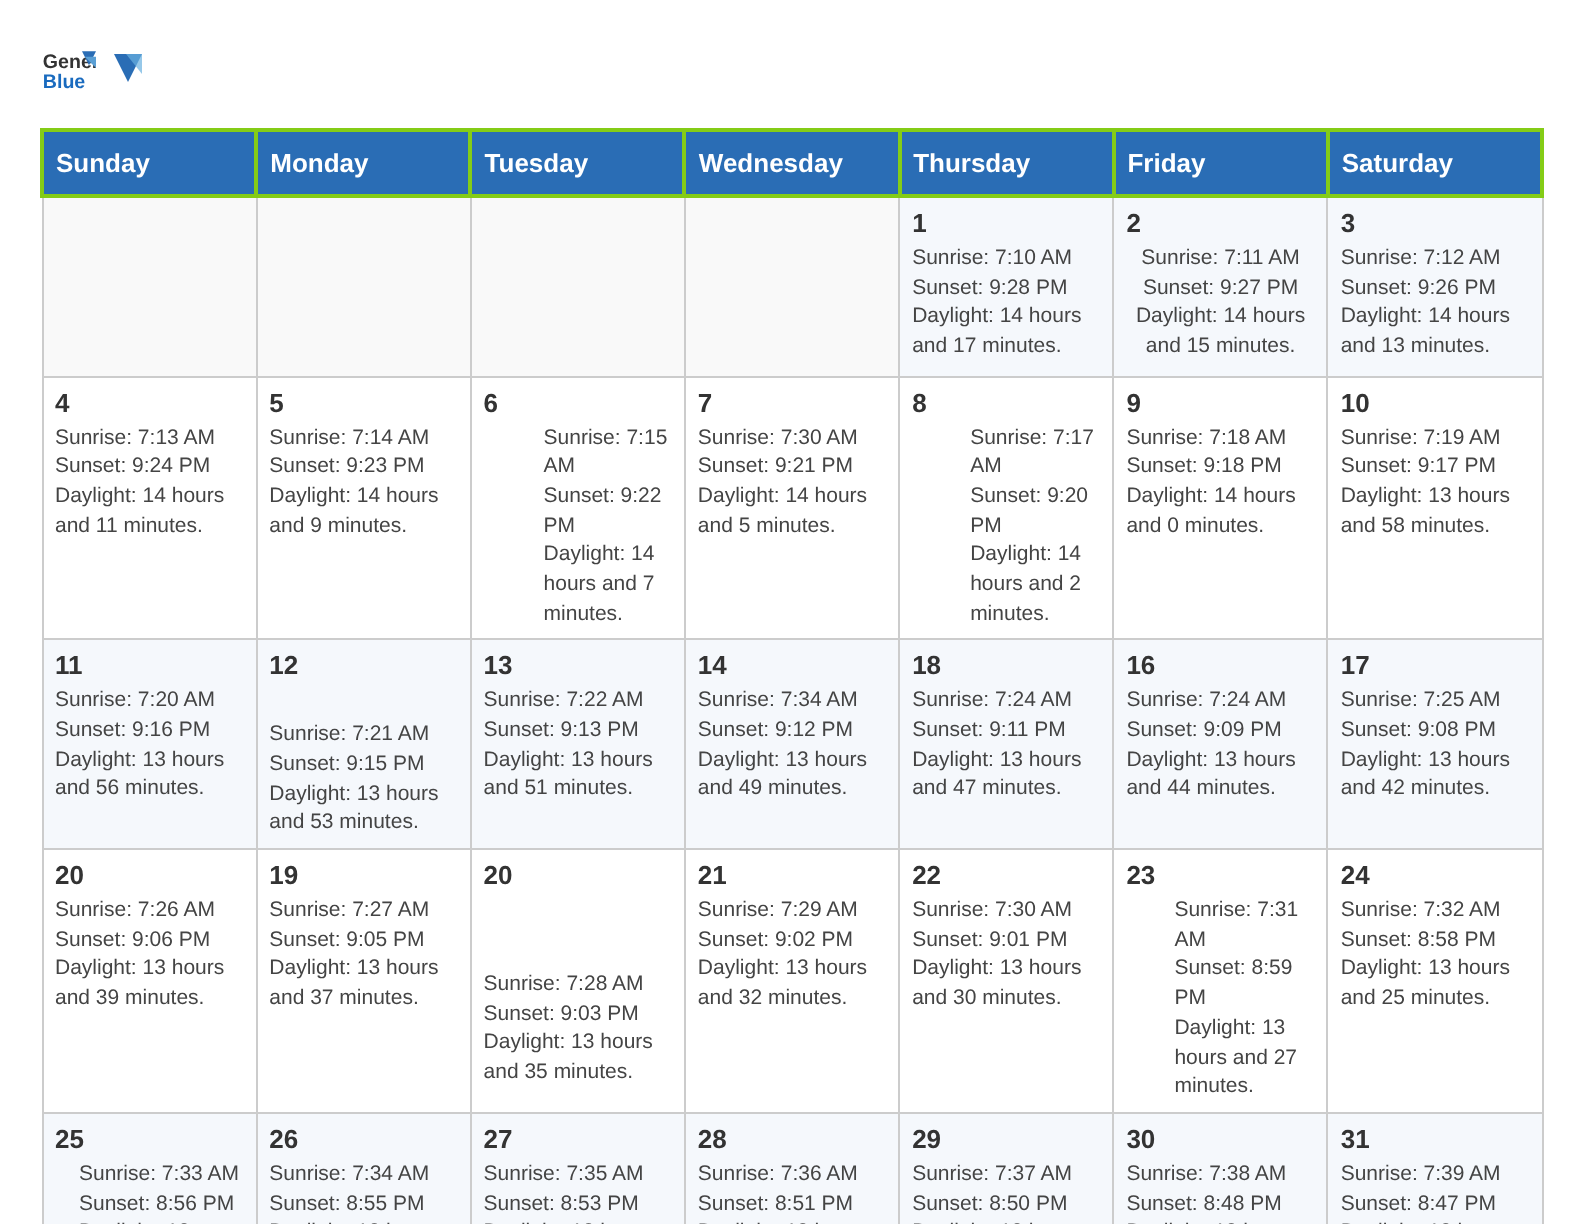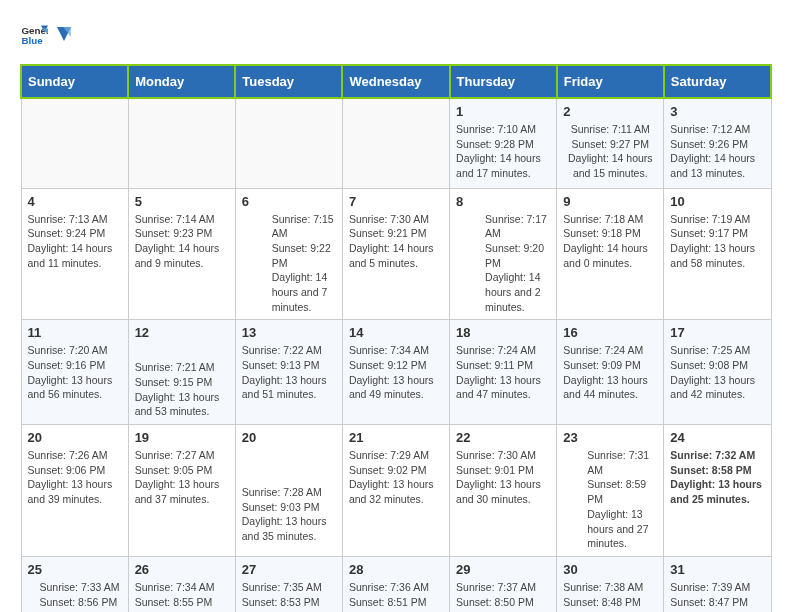--- a/index.html
+++ b/index.html
@@ -280,21 +280,21 @@
 Daylight: 13 hours and 30 minutes.</div>
         </td>
         <td>
           <span class="day-num">23</span>
           <div class="day-info" style="white-space: pre-line; margin-left: 24px;">Sunrise: 7:31 AM
 Sunset: 8:59 PM
 Daylight: 13 hours and 27 minutes.</div>
         </td>
         <td>
           <span class="day-num">24</span>
-          <div class="day-info" style="white-space: pre-line; font-weight: bold;">Sunrise: 7:32 AM
+          <div class="day-info" style="white-space: pre-line;">Sunrise: 7:32 AM
 Sunset: 8:58 PM
 Daylight: 13 hours and 25 minutes.</div>
         </td>
       </tr>
       <tr>
         <td>
           <span class="day-num">25</span>
           <div class="day-info" style="white-space: pre-line; margin-left: 12px;">Sunrise: 7:33 AM
 Sunset: 8:56 PM
 Daylight: 13 hours and 22 minutes.</div>

